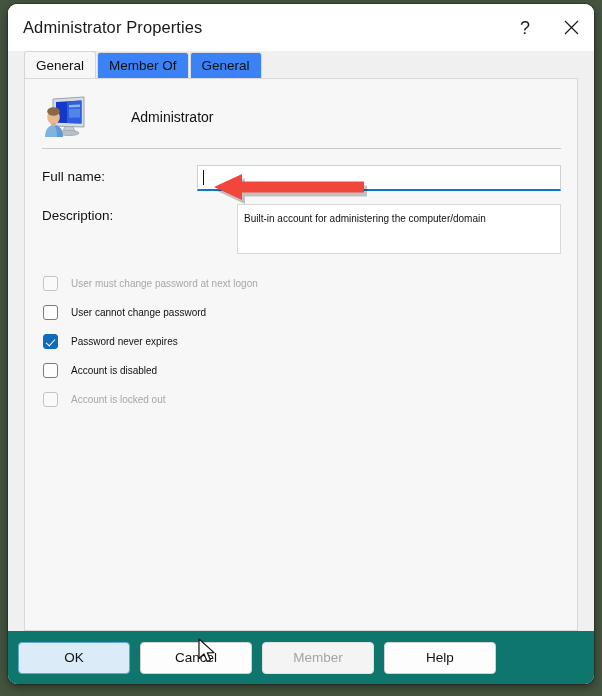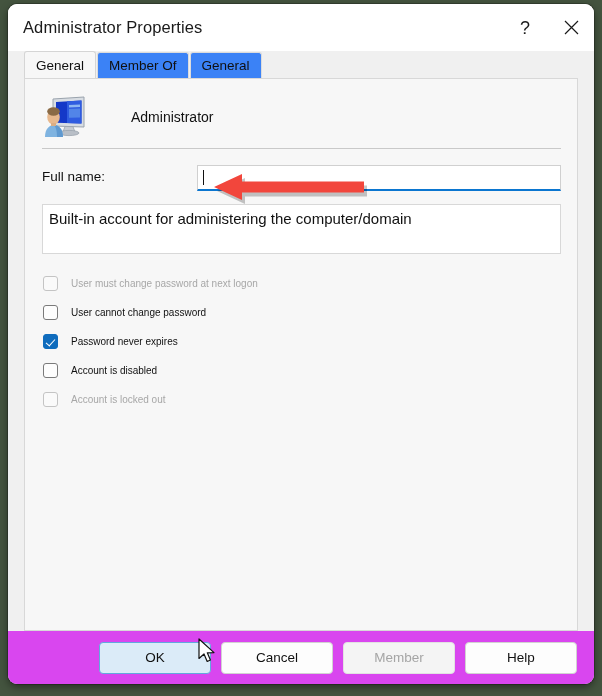--- a/index.html
+++ b/index.html
@@ -176,24 +176,25 @@
     height: 15px;
     background: #111;
     display: inline-block;
   }
   .text-area {
     flex: 1 1 auto;
     min-height: 50px;
     background: #ffffff;
     border: 1px solid #d8d8d8;
     box-sizing: border-box;
-    font-size: 15px;
+    font-size: 10px;
     color: #111;
     line-height: 17px;
     padding: 5px 6px;
+    margin-left: 40px;
   }
 
   
   #checkbox-list {
     padding: 4px 0 0 18px;
   }
   .cb-row {
     display: flex;
     align-items: center;
     height: 25px;
@@ -247,23 +248,22 @@
     height: 34px;
     pointer-events: none;
   }
 
   
   #button-bar {
     flex: 0 0 auto;
     height: 53px;
     display: flex;
     align-items: center;
-    justify-content: flex-end;
     padding-right: 17px;
-    background: #d946ef;
+    background: #0f766e;
     position: relative;
   }
   .dlg-btn {
     width: 112px;
     height: 32px;
     margin-left: 10px;
     border: 1px solid #d2d2d2;
     border-radius: 4px;
     background: #fdfdfd;
     font-size: 13.5px;
@@ -354,20 +354,21 @@
 
       <div class="field-row">
         <div class="field-label">Full name:</div>
         <div class="text-input">
           <span id="caret"></span>
             <span></span>
         </div>
       </div>
 
       <div class="field-row">
+        <div class="field-label">Description:</div>
         <div class="text-area">Built-in account for administering the computer/domain</div>
       </div>
 
     </div>
 
     <div id="checkbox-list">
 
       <div class="cb-row disabled">
         <div class="cb-box"></div>
         <div class="cb-label">User must change password at next logon</div>

